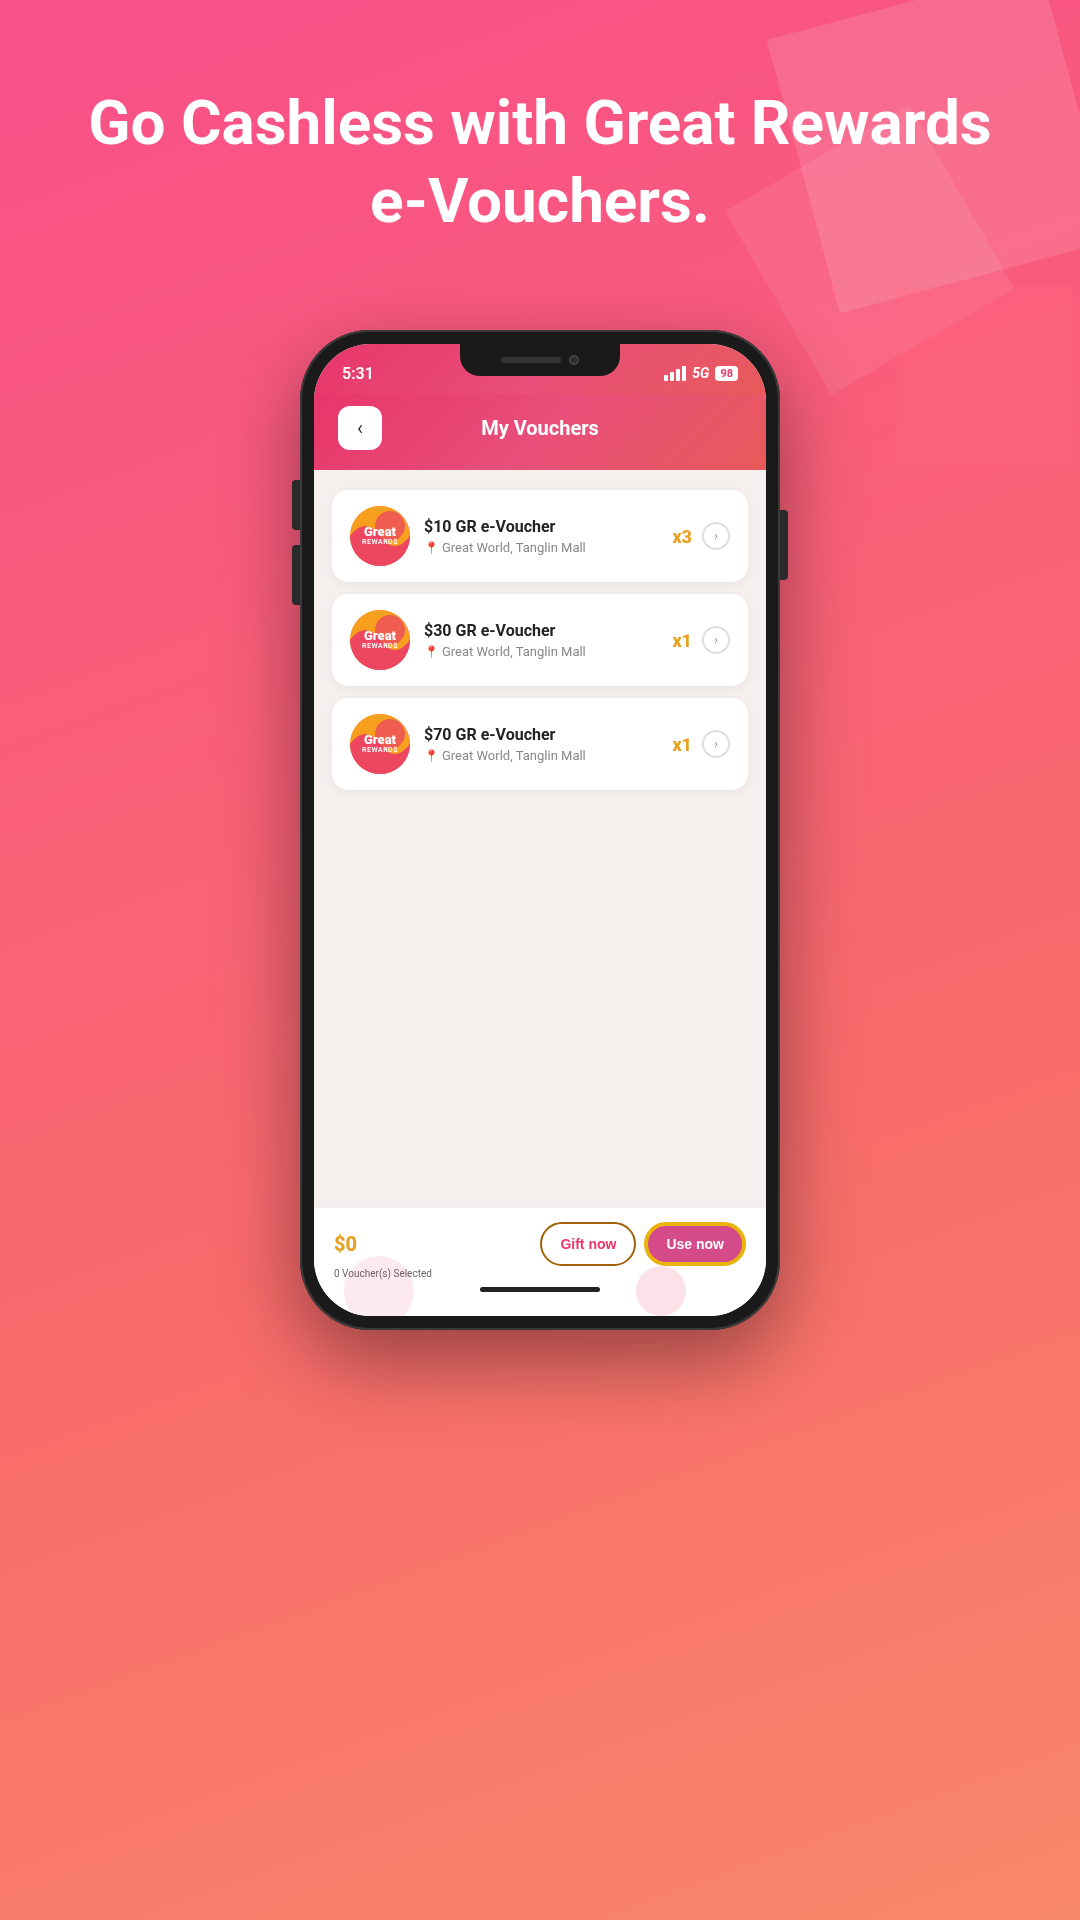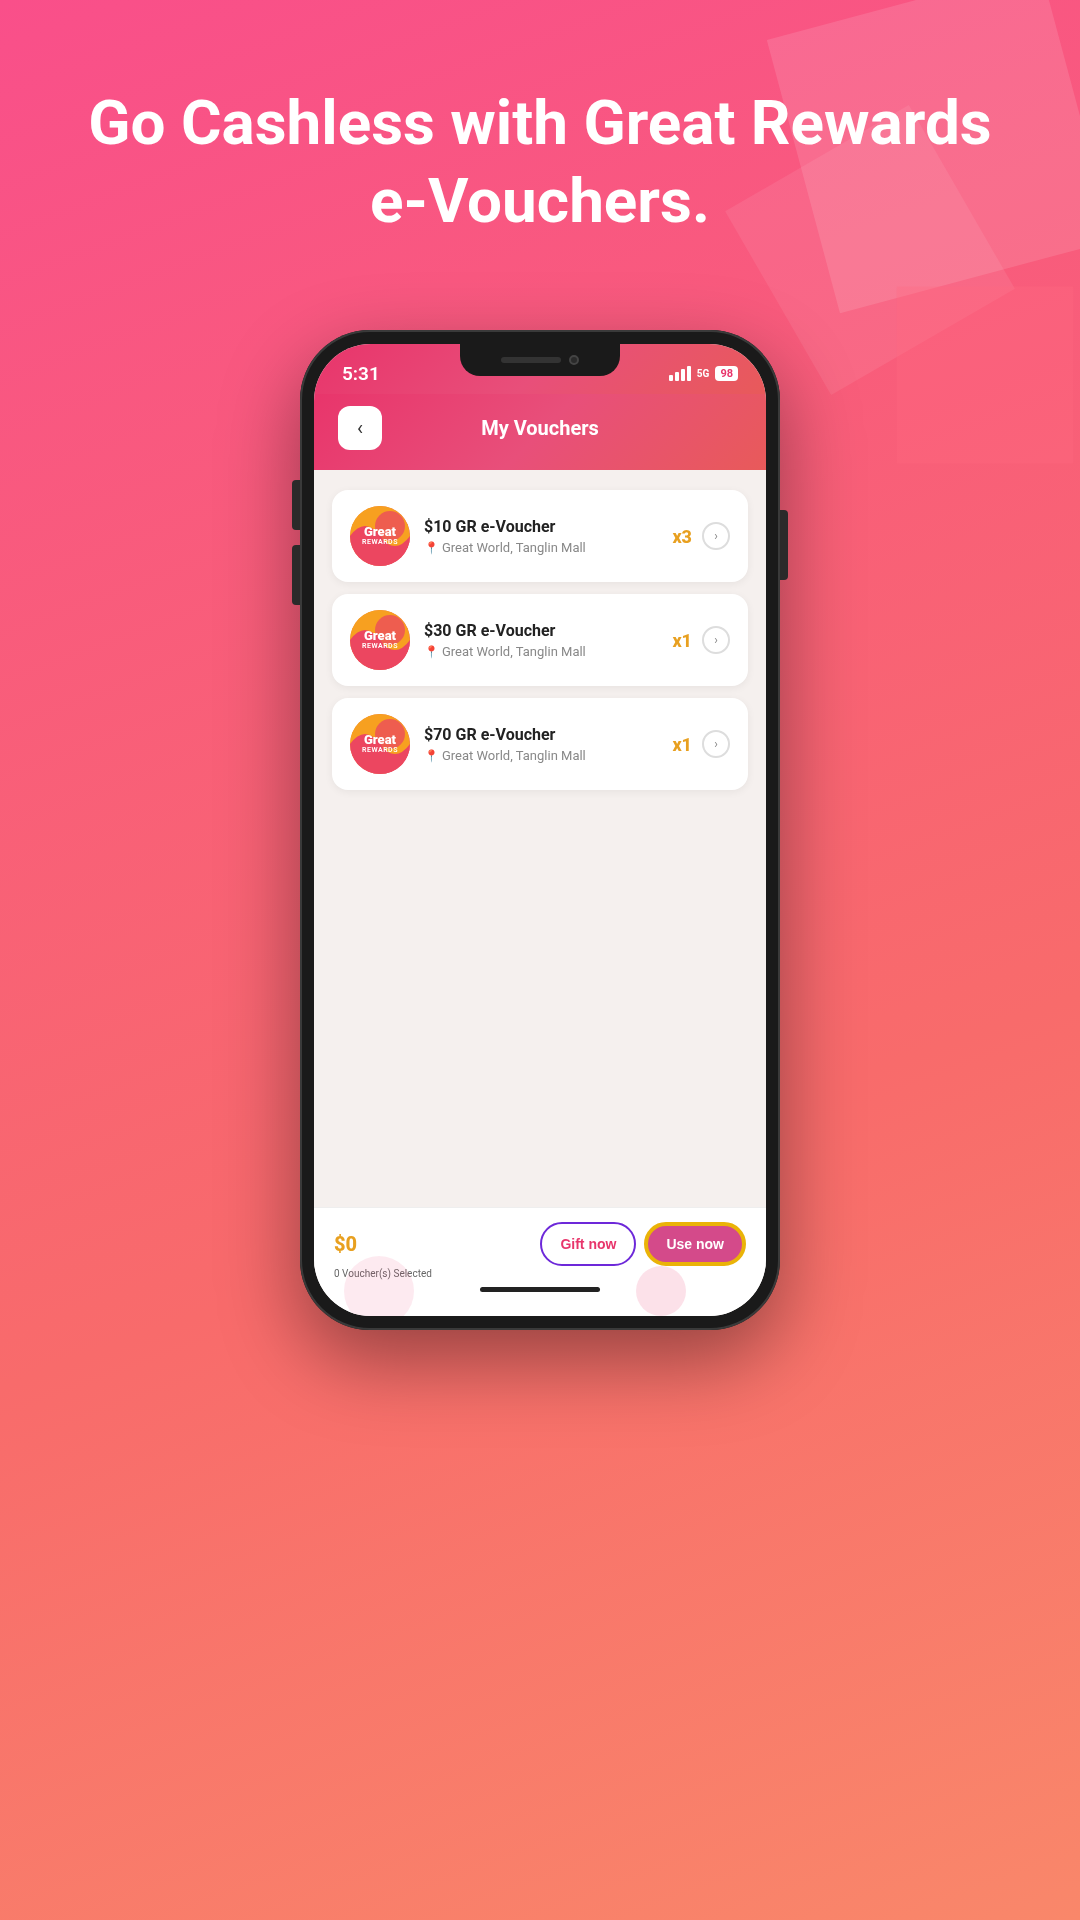--- a/index.html
+++ b/index.html
@@ -141,42 +141,43 @@
       background: linear-gradient(135deg, #e8356b 0%, #e84f7a 50%, #e85a5a 100%);
       display: flex;
       align-items: center;
       justify-content: space-between;
       padding: 0 28px;
       padding-top: 8px;
       flex-shrink: 0;
     }
     .status-time {
       color: white;
-      font-size: 19px;
+      font-size: 16px;
       font-weight: 600;
     }
     .status-right {
       display: flex;
       align-items: center;
       gap: 6px;
     }
     .status-signal {
       display: flex;
       align-items: flex-end;
       gap: 2px;
     }
     .signal-bar {
       background: white;
       width: 4px;
       border-radius: 1px;
     }
     .status-5g {
       color: white;
-      font-size: 10px;
+      font-size: 14px;
       font-weight: 700;
+      font-style: italic;
     }
     .status-battery {
       background: white;
       color: #e8356b;
       font-size: 11px;
       font-weight: 700;
       padding: 1px 5px;
       border-radius: 4px;
     }
 
@@ -327,21 +328,21 @@
       color: #e8a020;
       font-size: 20px;
       font-weight: 800;
     }
     .action-buttons {
       display: flex;
       gap: 8px;
     }
     .btn-gift {
       padding: 10px 18px;
-      border: 2px solid #6d28d9;
+      border: 2px solid #a16207;
       border-radius: 25px;
       background: white;
       color: #e8356b;
       font-size: 14px;
       font-weight: 600;
       cursor: pointer;
     }
     .btn-use {
       padding: 10px 18px;
       border: 4px solid #eab308;

